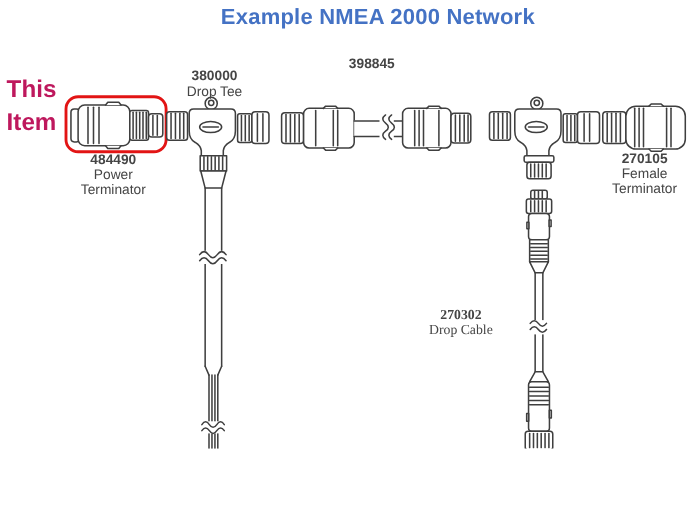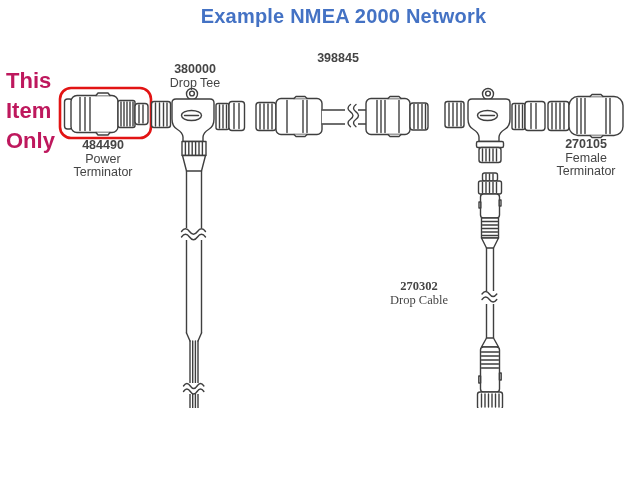--- a/index.html
+++ b/index.html
@@ -241,21 +241,20 @@
         <path d="M590,135.5 l2,2 h9 l2,-2"></path>
       </g>
     </g>
   </svg>
 
   <div class="title">Example NMEA 2000 Network</div>
 
   <div class="callout">
     <div>This</div>
     <div>Item</div>
-    <div>Only</div>
   </div>
 
   <div class="label lbl-male-term">
     <div class="pn">484490</div>
     <div class="nm">Power
 Terminator</div>
   </div>
 
   <div class="label lbl-power-tee">
     <div class="pn">380000</div>

